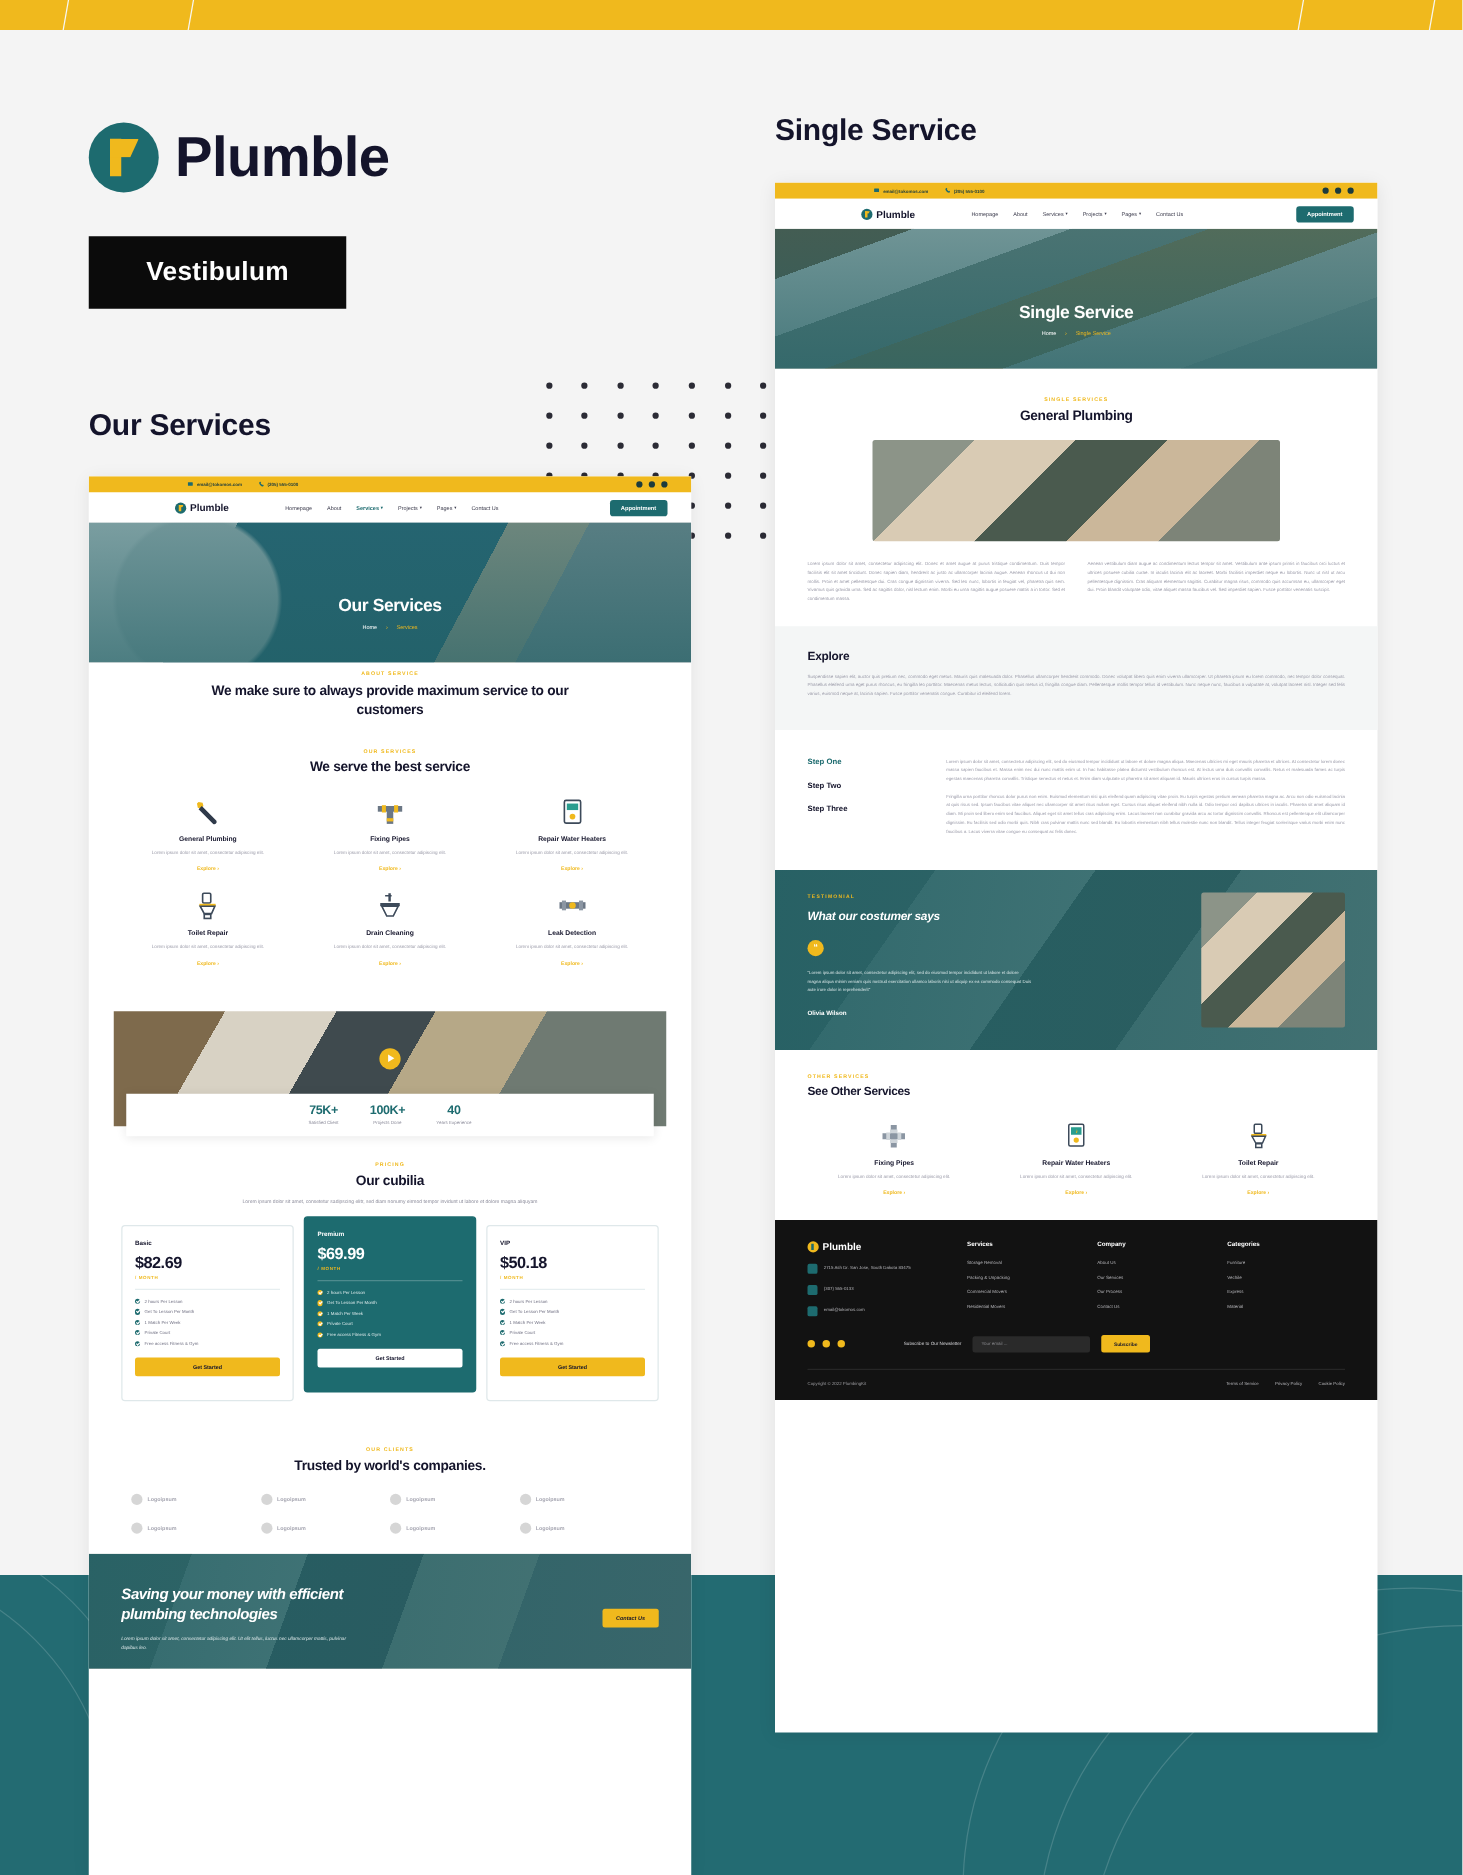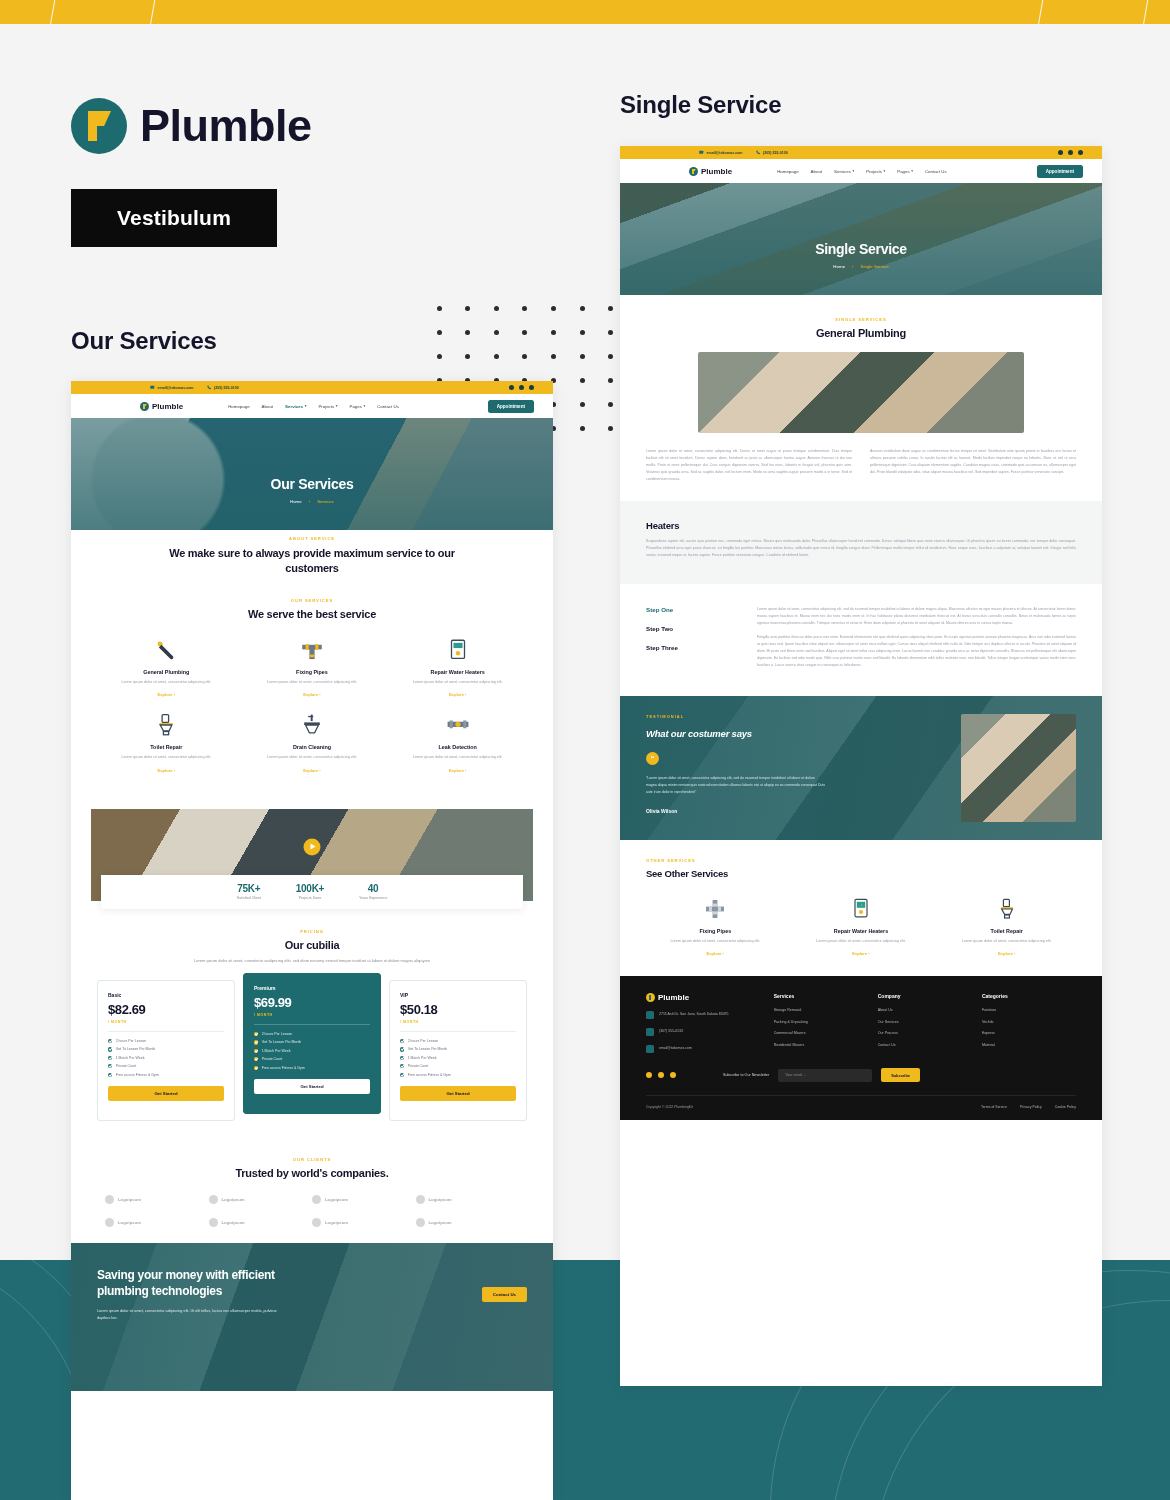--- a/index.html
+++ b/index.html
@@ -108,21 +108,21 @@
   .card .de { font-size:3.7px; line-height:1.8; color:#9a9aa8; margin-top:4px; }
   .card .ex { font-size:4.1px; font-weight:700; color:#f0b91d; margin-top:7px; }
 
   
   .media { position:relative; margin:14px 20px 0; height:92px; }
   .media .img { position:absolute; inset:0; }
   .media .play { position:absolute; left:50%; top:41%; transform:translate(-50%,-50%); width:17px; height:17px;
                  border-radius:50%; background:#f0b91d; display:flex; align-items:center; justify-content:center; }
   .media .play::after { content:""; border-left:5px solid #fff; border-top:3.4px solid transparent; border-bottom:3.4px solid transparent; margin-left:1.5px; }
   .stats { position:absolute; left:10px; right:10px; bottom:-8px; background:#fff; padding:8px 0 9px;
-           display:flex; justify-content:center; gap:35px; box-shadow:0 1px 8px rgba(0,0,0,.09); }
+           display:flex; justify-content:center; gap:25px; box-shadow:0 1px 8px rgba(0,0,0,.09); }
   .stat { text-align:center; }
   .stat .n { font-size:10px; font-weight:700; color:#1d6b6f; letter-spacing:-.3px; }
   .stat .l { font-size:3.6px; color:#8b8b9a; margin-top:2px; }
 
   
   .prices { display:grid; grid-template-columns:repeat(3,1fr); gap:8px; margin-top:16px; }
   .pc { border:1px solid #dfe8ea; border-radius:3px; padding:11px 10px 12px; background:#fff; }
   .pc.hl { background:#1d6b6f; border-color:#1d6b6f; transform:translateY(-7px); padding-bottom:19px; }
   .pc .nm { font-size:5px; font-weight:700; color:#14142b; }
   .pc .pr { font-size:13px; font-weight:700; color:#14142b; margin-top:4px; letter-spacing:-.4px; }
@@ -139,21 +139,21 @@
              background:#f0b91d; color:#14142b; }
   .pc.hl .cta { background:#fff; color:#14142b; }
 
   
   .logos { display:grid; grid-template-columns:repeat(4,1fr); row-gap:14px; margin-top:16px; padding:0 8px; }
   .lg { display:flex; align-items:center; gap:4px; justify-content:flex-start; }
   .lg .d { width:9px; height:9px; border-radius:50%; background:#d6d6d6; }
   .lg .t { font-size:4.3px; color:#a8a8b3; font-weight:600; }
 
   
-  .ctaband { position:relative; height:148px; overflow:hidden; }
+  .ctaband { position:relative; height:92px; overflow:hidden;font-style:italic; }
   .ctaband .ov { position:absolute; inset:0; background:linear-gradient(100deg,rgba(32,94,99,.88),rgba(32,94,99,.66)); }
   .ctaband .in { position:absolute; left:26px; top:24px; right:26px; display:flex; align-items:center; }
   .ctaband h3 { color:#fff; font-size:12px; font-weight:700; line-height:1.34; max-width:200px; letter-spacing:-.3px; }
   .ctaband p { color:#dbe7e8; font-size:3.8px; line-height:1.85; max-width:185px; margin-top:9px; }
   .ctaband .b { margin-left:auto; background:#f0b91d; color:#14142b; font-size:4.4px; font-weight:700;
                 padding:5px 11px; border-radius:2px; align-self:center; }
 
   
   .ss-img { margin:13px 52px 0; height:81px; border-radius:2px; }
   .cols2 { display:grid; grid-template-columns:1fr 1fr; gap:18px; margin-top:15px; }
@@ -674,21 +674,21 @@
     <div class="eyebrow">SINGLE SERVICES</div>
     <div class="h2">General Plumbing</div>
     <div class="ss-img pf-woman"></div>
     <div class="cols2">
       <p>Lorem ipsum dolor sit amet, consectetur adipiscing elit. Donec et amet augue at purus tristique condimentum. Duis tempor facilisis elit sit amet tincidunt. Donec sapien diam, hendrerit ac justo ac ullamcorper lacinia augue. Aenean rhoncus ut dui non mollis. Proin et amet pellentesque dui. Cras congue dignissim viverra. Sed leo nunc, lobortis in feugiat vel, pharetra quis sem. Vivamus quis gravida urna. Sed ac sagittis dolor, nisl lectum enim. Morbi eu urna sagittis augue posuere mattis a in tortor. Sed et condimentum massa.</p>
       <p>Aenean vestibulum diam augue ac condimentum lectus tempor sit amet. Vestibulum ante ipsum primis in faucibus orci luctus et ultrices posuere cubilia curae. In iaculis lacinia elit ac laoreet. Morbi facilisis imperdiet neque eu lobortis. Nunc ut nisl ut arcu pellentesque dignissim. Cras aliquam elementum sagittis. Curabitur magna risus, commodo quis accumsan eu, ullamcorper eget dui. Proin blandit volutpate odio, vitae aliquet massa faucibus vel. Sed imperdiet sapien. Fusce porttitor venenatis suscipit.</p>
     </div>
   </div>
 
   <div class="summary">
-    <h3>Heaters</h3>
+    <h3>Explore</h3>
     <p>Suspendisse sapien elit, auctor quis pretium nec, commodo eget metus. Mauris quis malesuada dolor. Phasellus ullamcorper hendrerit commodo. Donec volutpat libero quis enim viverra ullamcorper. Ut pharetra ipsum eu lorem commodo, nec tempor dolor consequat. Phasellus eleifend urna eget purus rhoncus, eu fringilla leo porttitor. Maecenas metus lectus, sollicitudin quis metus id, fringilla congue diam. Pellentesque mollis tempor tellus id vestibulum. Nunc neque nunc, faucibus a vulputate at, volutpat laoreet nisl. Integer sed felis varius, euismod neque at, lacinia sapien. Fusce porttitor venenatis congue. Curabitur id eleifend lorem.</p>
   </div>
 
   <div class="steps">
     <div>
       <div class="st act">Step One</div>
       <div class="st">Step Two</div>
       <div class="st">Step Three</div>
     </div>
     <div>

